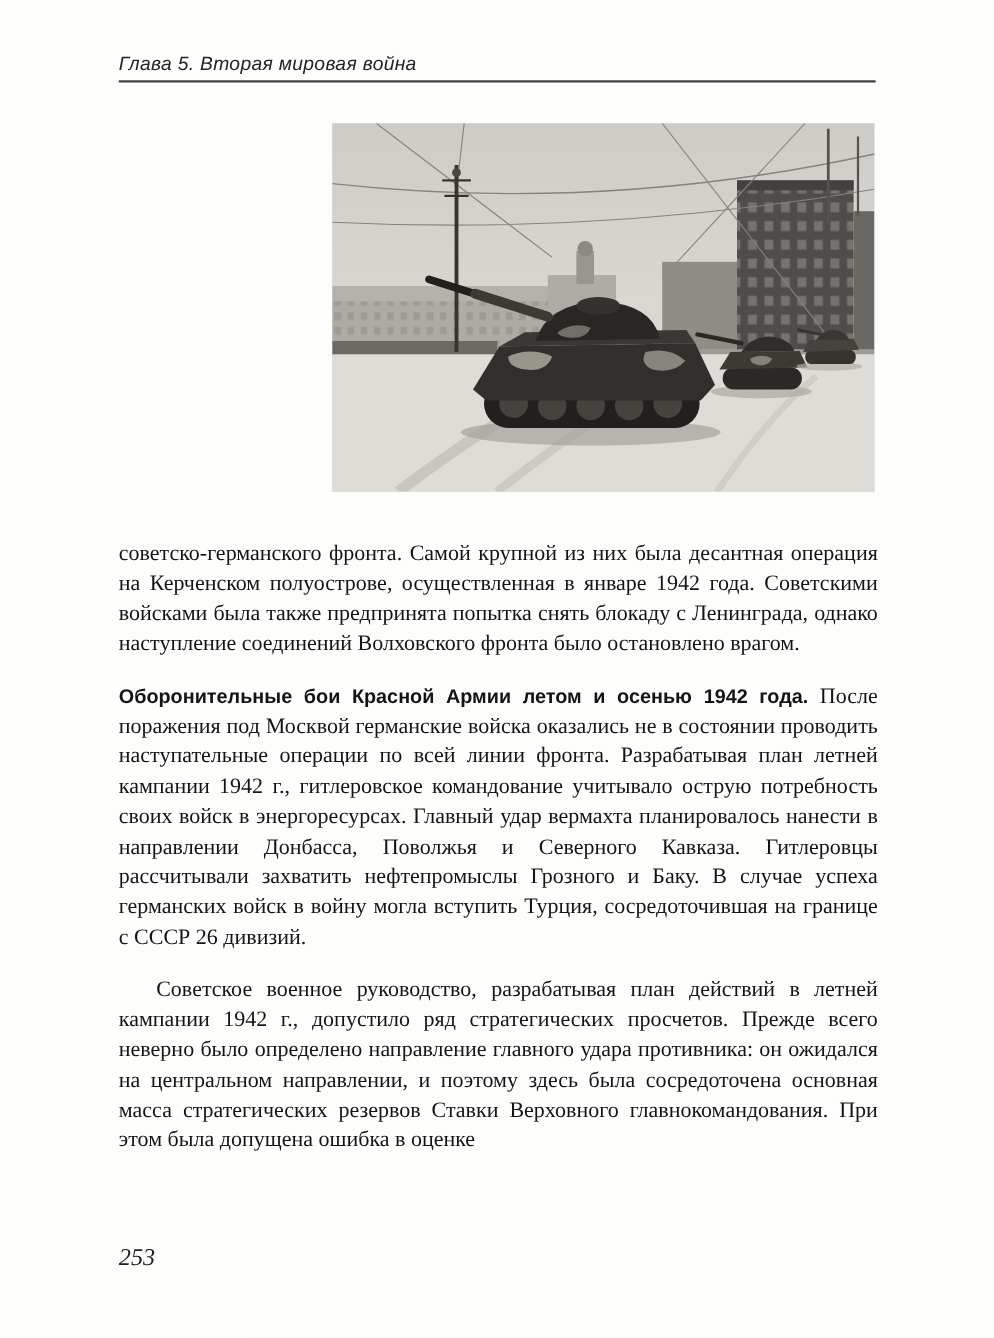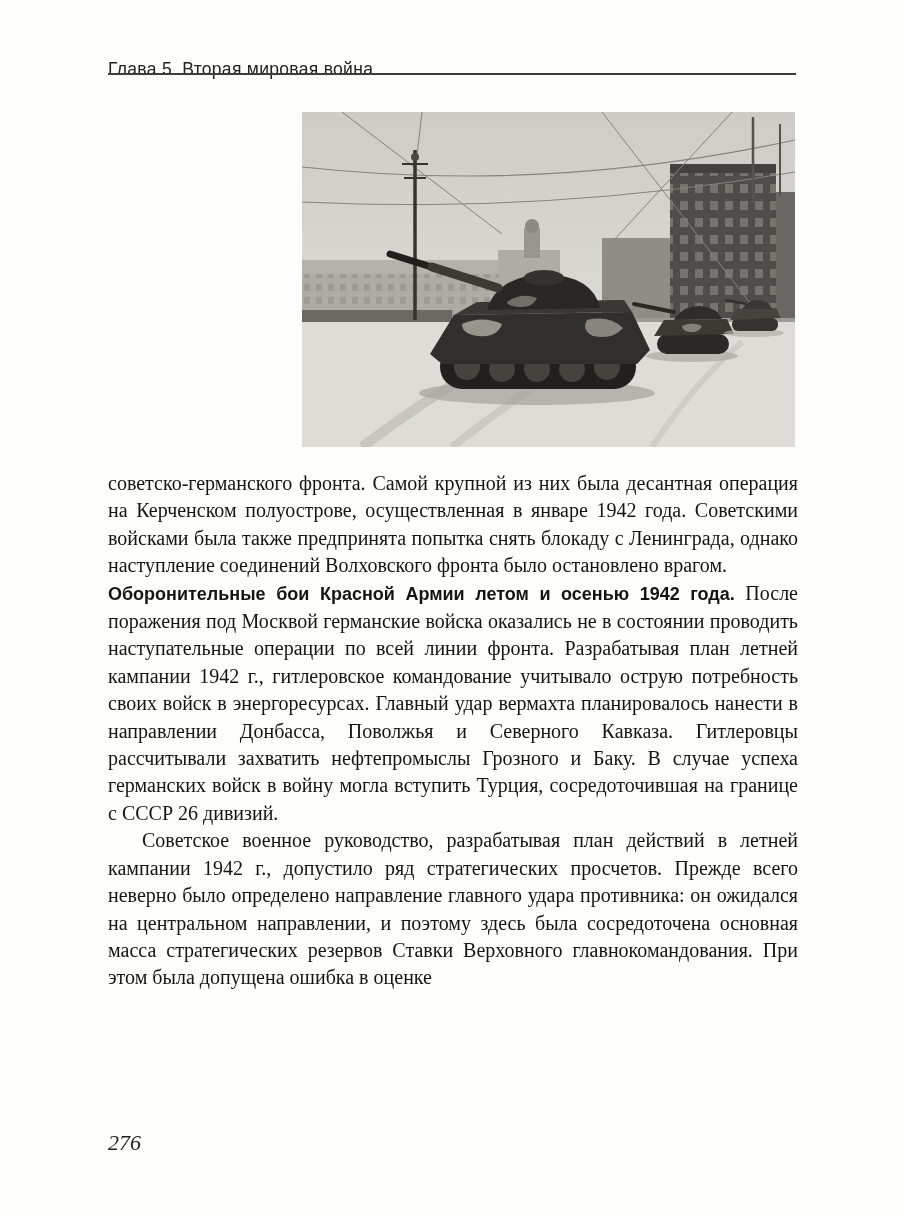--- a/index.html
+++ b/index.html
@@ -11,22 +11,23 @@
     height: 1216px;
     margin: 0 auto;
     background: #fdfdfb;
     font-family: "Liberation Serif", serif;
     color: #151515;
     overflow: hidden;
   }
   .chapter-header {
     position: absolute;
     left: 108px;
-    top: 59px;
+    top: 48px;
     font-family: "Liberation Sans", sans-serif;
+    font-style: italic;
     font-size: 17.5px;
     letter-spacing: 0.3px;
     color: #232323;
   }
   .header-rule {
     position: absolute;
     left: 108px;
     top: 73px;
     width: 688px;
     height: 2px;
@@ -56,21 +57,21 @@
   .body-text {
     position: absolute;
     left: 108px;
     top: 470px;
     width: 690px;
     font-size: 20px;
     line-height: 27.4px;
     text-align: justify;
     color: #141414;
   }
-  .body-text p { text-indent: 34px; }
+  .body-text p { text-indent: 34px; margin-top: 20px; }
   .body-text p.no-indent { text-indent: 0; }
   .lead-bold {
     font-family: "Liberation Sans", sans-serif;
     font-weight: bold;
     font-size: 18px;
   }
   .page-number {
     position: absolute;
     left: 108px;
     top: 1130px;
@@ -187,15 +188,15 @@
     </svg>
   </div>
 
 
   <div class="body-text">
     <p class="no-indent">советско-германского фронта. Самой крупной из них была десантная операция на Керченском полуострове, осуществленная в январе 1942 года. Советскими войсками была также предпринята попытка снять блокаду с Ленинграда, однако наступление соединений Волховского фронта было остановлено врагом.</p>
     <p class="no-indent"><span class="lead-bold">Оборонительные бои Красной Армии летом и осенью 1942 года.</span><span> После поражения под Москвой германские войска оказались не в состоянии проводить наступательные операции по всей линии фронта. Разрабатывая план летней кампании 1942 г., гитлеровское командование учитывало острую потребность своих войск в энергоресурсах. Главный удар вермахта планировалось нанести в направлении Донбасса, Поволжья и Северного Кавказа. Гитлеровцы рассчитывали захватить нефтепромыслы Грозного и Баку. В случае успеха германских войск в войну могла вступить Турция, сосредоточившая на границе с СССР 26 дивизий.</span></p>
     <p>Советское военное руководство, разрабатывая план действий в летней кампании 1942 г., допустило ряд стратегических просчетов. Прежде всего неверно было определено направление главного удара противника: он ожидался на центральном направлении, и поэтому здесь была сосредоточена основная масса стратегических резервов Ставки Верховного главнокомандования. При этом была допущена ошибка в оценке</p>
   </div>
 
-  <div class="page-number">276</div>
+  <div class="page-number">253</div>
 
 </div>
 
 </body></html>

